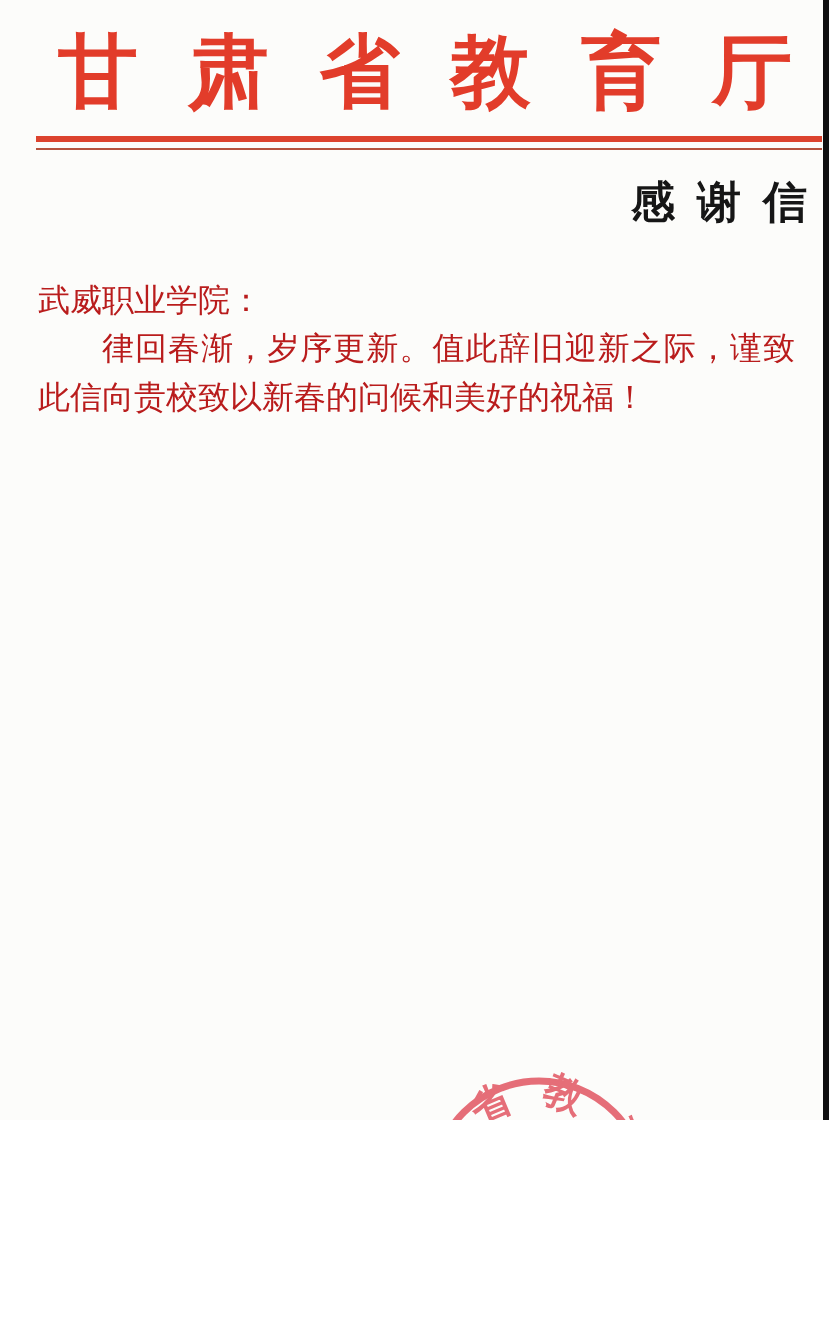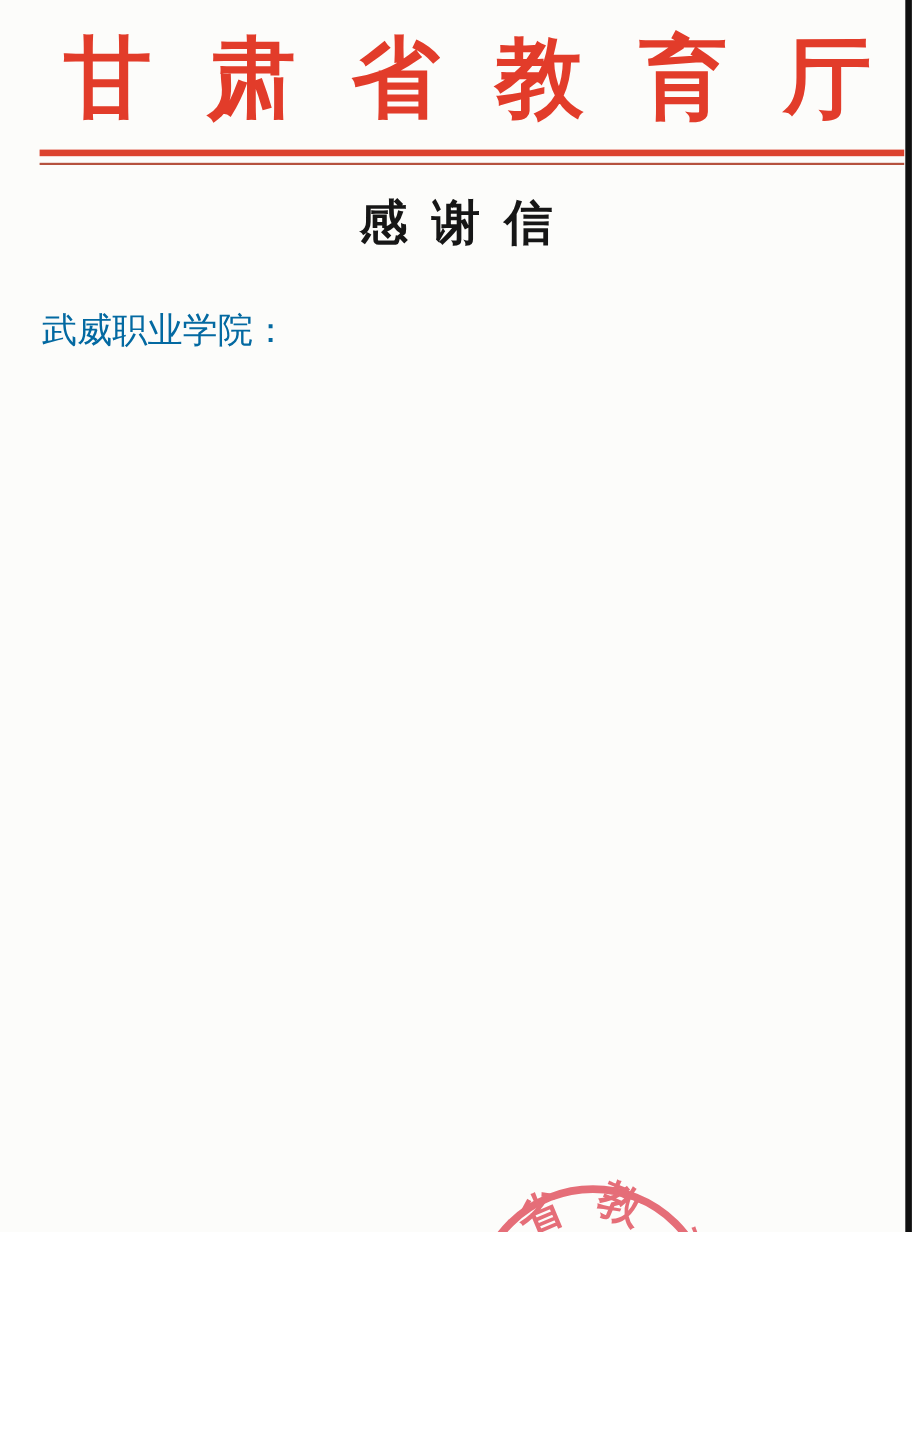--- a/index.html
+++ b/index.html
@@ -41,38 +41,38 @@
   
   .edge-right  { position: absolute; top: 0; right: 0; width: 6px; height: 1318px; background: #101010; z-index: 6; }
   .edge-bottom { position: absolute; top: 1311px; left: 0; width: 829px; height: 3px; background: #151515; z-index: 6; }
 
   
   .doc-title {
     position: absolute;
     top: 172px;
     left: 0;
     width: 829px;
-    text-align: center;
+    text-align: right;
     font-size: 44px;
     line-height: 62px;
     font-weight: 700;
     color: #161616;
     letter-spacing: 0.5em;
     text-indent: 0.5em;
   }
 
   
   .letter-body {
     position: absolute;
     top: 276px;
     left: 38px;
     width: 757px;
     font-size: 32px;
     line-height: 48.4px;
-    color: #0369a1;
+    color: #b91c1c;
     text-align: justify;
     z-index: 3;
   }
   .letter-body .recipient { text-indent: 0; }
   .letter-body p.para { text-indent: 2em; }
 
   
   .closing {
     position: absolute;
     top: 1138px;
@@ -106,20 +106,21 @@
 
   <div class="org-name">甘肃省教育厅</div>
 
   <div class="rule rule-top-thick"></div>
   <div class="rule rule-top-thin"></div>
 
   <div class="doc-title">感谢信</div>
 
   <div class="letter-body">
     <p class="recipient">武威职业学院：</p>
+    <p class="para">律回春渐，岁序更新。值此辞旧迎新之际，谨致此信向贵校致以新春的问候和美好的祝福！</p>
   </div>
 
   <svg class="seal" viewBox="0 0 234 234">
     <circle cx="117" cy="117" r="106" fill="none" stroke="#e14f5c" stroke-width="7"></circle>
     <polygon fill="#e4626e" points="117,79 126.1,103.3 151.2,103.9 130.8,119.5 138.2,144.1 117,129.5 95.8,144.1 103.2,119.5 82.8,103.9 107.9,103.3"></polygon>
     <path id="sealArc" d="M 59 175 A 82 82 0 1 1 175 175" fill="none"></path>
     <text font-size="40" fill="#e14f5c" letter-spacing="25">
       <textPath href="#sealArc" startOffset="50%" text-anchor="middle">甘肃省教育厅</textPath>
     </text>
   </svg>

